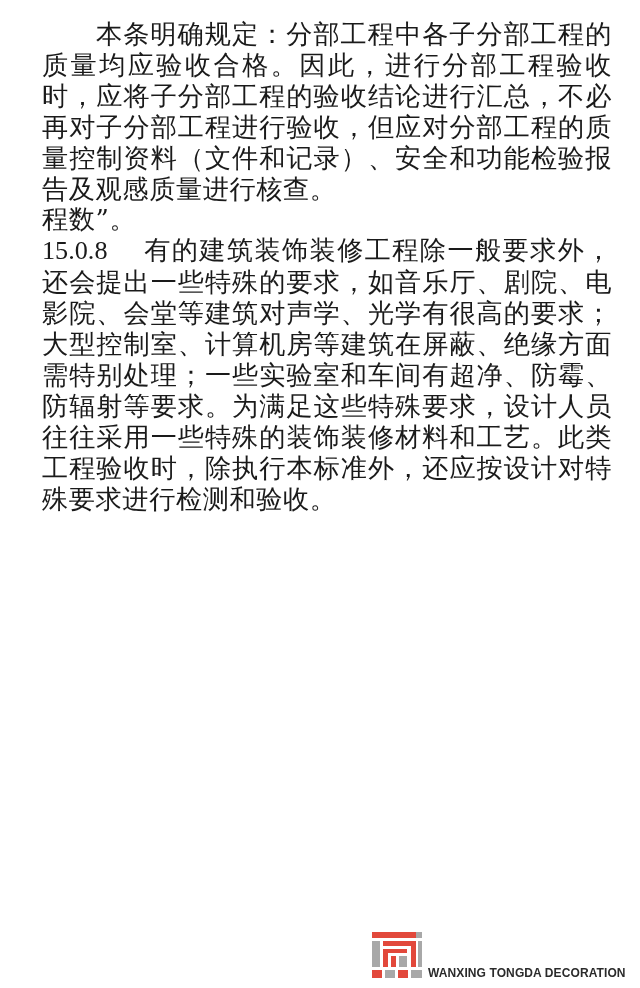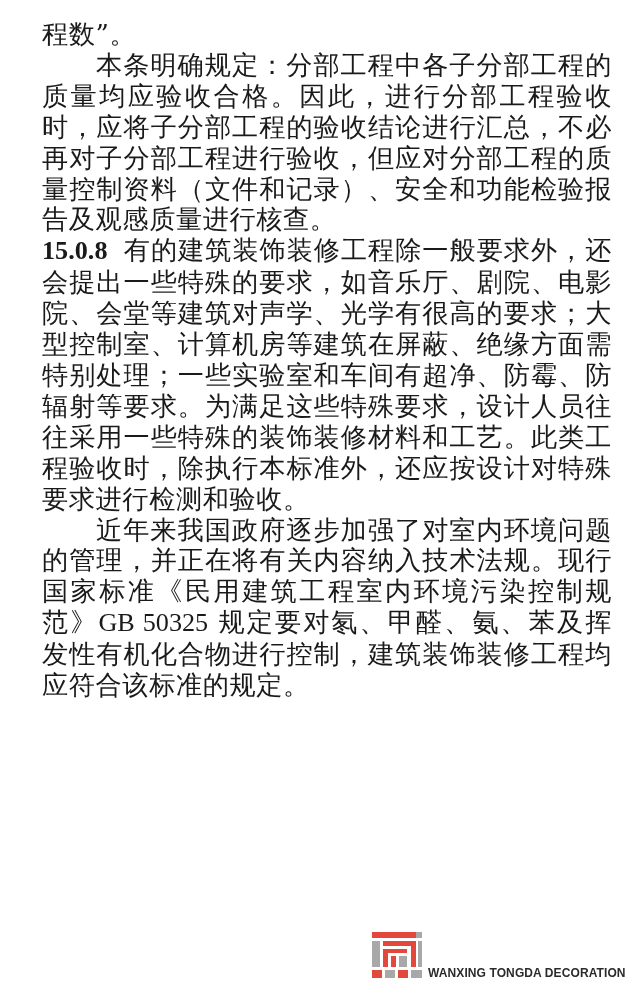--- a/index.html
+++ b/index.html
@@ -28,23 +28,23 @@
       letter-spacing: 0.6px;
       text-align: justify;
       text-align-last: left;
       word-break: break-all;
     }
     .indent {
       text-indent: 54px;
     }
     .sec-num {
       font-family: "Liberation Serif", "DejaVu Serif", serif;
-      font-weight: bold;
+      font-weight: normal;
       letter-spacing: 0;
-      margin-right: 16px;
+      margin-right: 36px;
     }
     .latin {
       font-family: "Liberation Serif", "DejaVu Serif", serif;
       letter-spacing: 0;
     }
     .logo {
       position: absolute;
       left: 372px;
       top: 930px;
       width: 256px;
@@ -80,36 +80,33 @@
       letter-spacing: 0.1px;
       color: #2b2b2b;
       white-space: nowrap;
     }
   </style>
 </head>
 <body>
 
 <div class="page">
 
+  <p class="para indent">
+    <span>本条明确规定：分部工程中各子分部工程的质量均应验收合格。因此，进行分部工程验收时，应将子分部工程的验收结论进行汇总，不必再对子分部工程进行验收，但应对分部工程的质量控制资料（文件和记录）、安全和功能检验报告及观感质量进行核查。</span>
+  </p>
+
   <p class="para">
     <span>程数”。</span>
-  </p>
-
-  <p class="para indent">
-    <span>本条明确规定：分部工程中各子分部工程的质量均应验收合格。因此，进行分部工程验收时，应将子分部工程的验收结论进行汇总，不必再对子分部工程进行验收，但应对分部工程的质量控制资料（文件和记录）、安全和功能检验报告及观感质量进行核查。</span>
   </p>
 
   <p class="para">
     <span class="sec-num">15.0.8</span><span>有的建筑装饰装修工程除一般要求外，还会提出一些特殊的要求，如音乐厅、剧院、电影院、会堂等建筑对声学、光学有很高的要求；大型控制室、计算机房等建筑在屏蔽、绝缘方面需特别处理；一些实验室和车间有超净、防霉、防辐射等要求。为满足这些特殊要求，设计人员往往采用一些特殊的装饰装修材料和工艺。此类工程验收时，除执行本标准外，还应按设计对特殊要求进行检测和验收。</span>
   </p>
 
 
-  <p class="para indent">
-    <span>近年来我国政府逐步加强了对室内环境问题的管理，并正在将有关内容纳入技术法规。现行国家标准《民用建筑工程室内环境污染控制规范》</span><span class="latin">GB 50325</span><span> 规定要对氡、甲醛、氨、苯及挥发性有机化合物进行控制，建筑装饰装修工程均应符合该标准的规定。</span>
-  </p>
 
 </div>
 
 <div class="logo">
   <svg class="logo-mark" viewBox="0 0 50 46" xmlns="http://www.w3.org/2000/svg">
 
     <rect x="0" y="0" width="44" height="6" fill="#e2483b"></rect>
     <rect x="44" y="0" width="6" height="6" fill="#a8a8a8"></rect>
 
     <rect x="0" y="9" width="8" height="26" fill="#a8a8a8"></rect>

